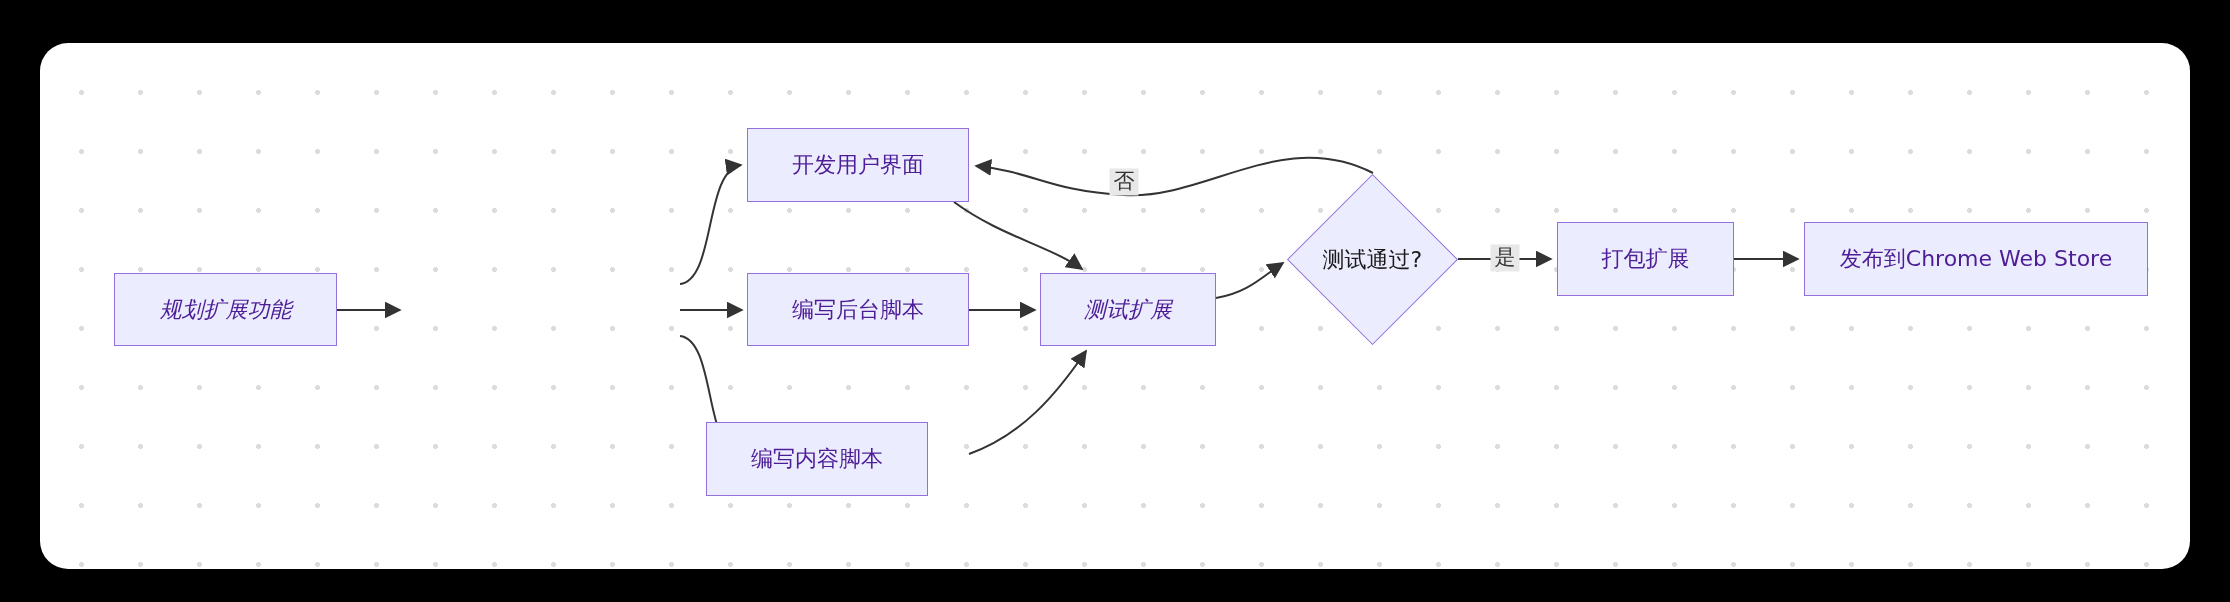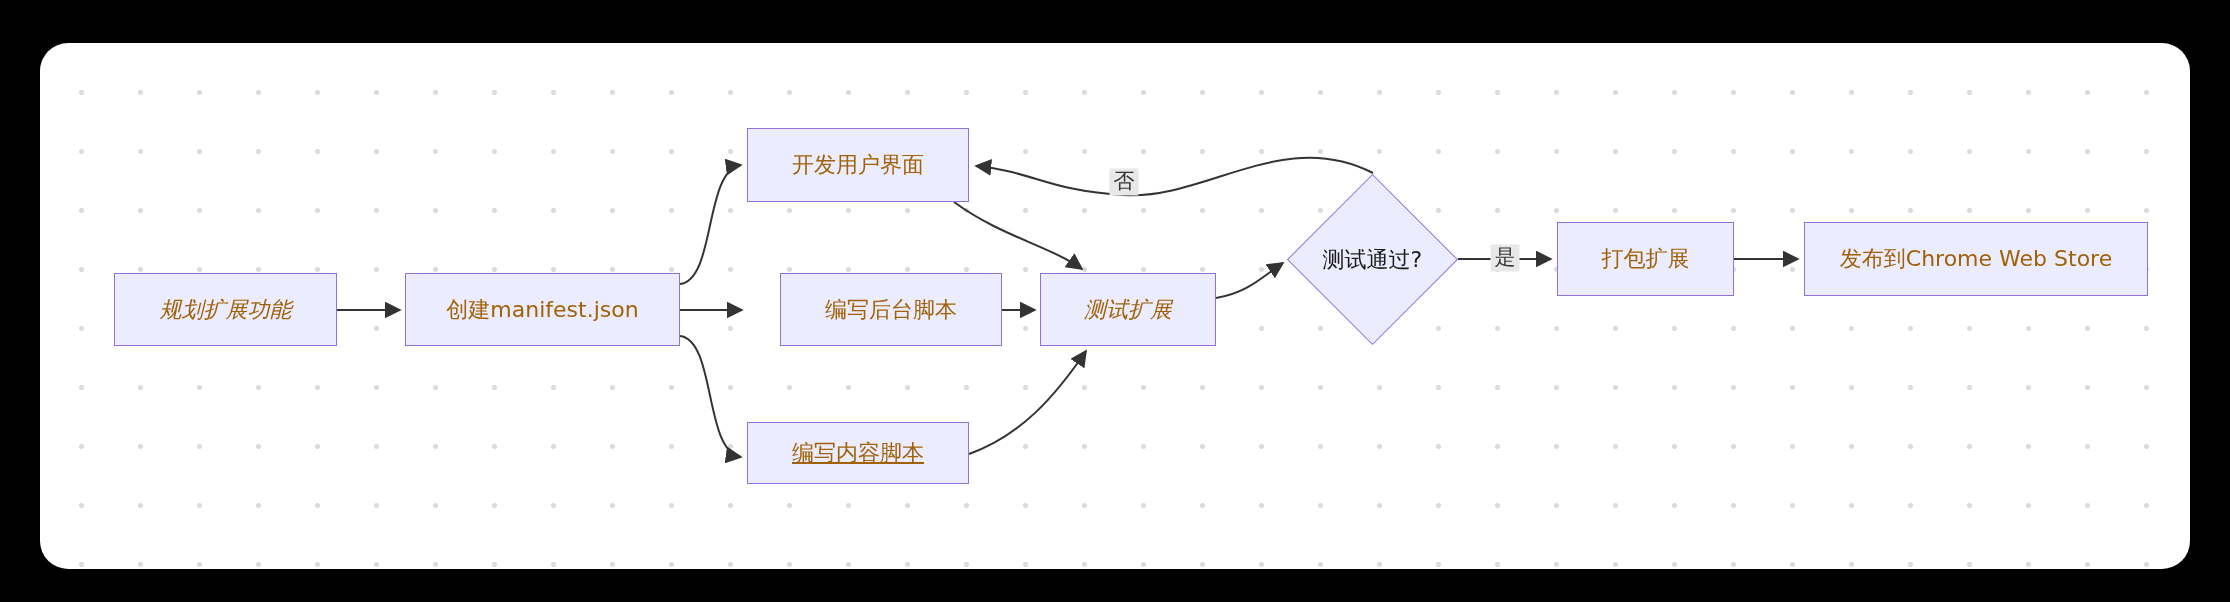--- a/index.html
+++ b/index.html
@@ -25,21 +25,21 @@
     left: 0; top: 0;
     width: 2150px; height: 526px;
   }
   .node {
     position: absolute;
     display: flex;
     align-items: center;
     justify-content: center;
     background: #ECECFF;
     border: 1.5px solid #9370DB;
-    color: #a16207;
+    color: #4c1d95;
     font-size: 22px;
     text-align: center;
     white-space: nowrap;
   }
   .diamond {
     position: absolute;
     width: 121px; height: 121px;
     background: #ECECFF;
     border: 1.5px solid #9370DB;
     transform: rotate(45deg);
@@ -85,27 +85,26 @@
       <path d="M929,411 C982,392 1016,352 1046,308" marker-end="url(#arrow)"></path>
       <path d="M1176,255 C1208,250 1223,233 1243,220" marker-end="url(#arrow)"></path>
       <path d="M1418,216 L1511,216" marker-end="url(#arrow)"></path>
       <path d="M1694,216 L1758,216" marker-end="url(#arrow)"></path>
       <path d="M1333,130 C1243,84 1166,157 1084,152 C1008,148 992,128 936,123" marker-end="url(#arrow)"></path>
     </g>
   </svg>
 
   <div class="node" style="left:74px;  top:230px; width:223px; height:73px;font-style:italic;">规划扩展功能</div>
 
-  <div class="node" style="left:365px; top:230px; width:275px; height:73px;">创建manifest.json</div>
 
   <div class="node" style="left:707px; top:85px;  width:222px; height:74px;">开发用户界面</div>
 
-  <div class="node" style="left:707px; top:230px; width:222px; height:73px;margin-left:33px;">编写后台脚本</div>
+  <div class="node" style="left:707px; top:230px; width:222px; height:73px;">编写后台脚本</div>
 
-  <div class="node" style="left:707px; top:379px; width:222px; height:62px;text-decoration:underline;">编写内容脚本</div>
+  <div class="node" style="left:666px; top:379px; width:222px; height:74px;">编写内容脚本</div>
 
   <div class="node" style="left:1000px; top:230px; width:176px; height:73px;font-style:italic;">测试扩展</div>
 
   <div class="diamond" style="left:1272px; top:156px;">
     <span>测试通过?</span>
   </div>
 
   <div class="node" style="left:1517px; top:179px; width:177px; height:74px;">打包扩展</div>
 
   <div class="node" style="left:1764px; top:179px; width:344px; height:74px;">发布到Chrome Web Store</div>

